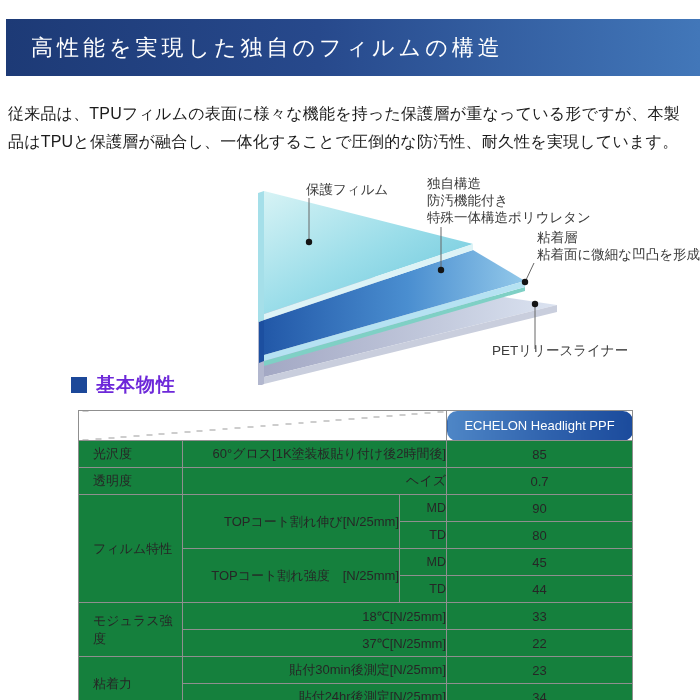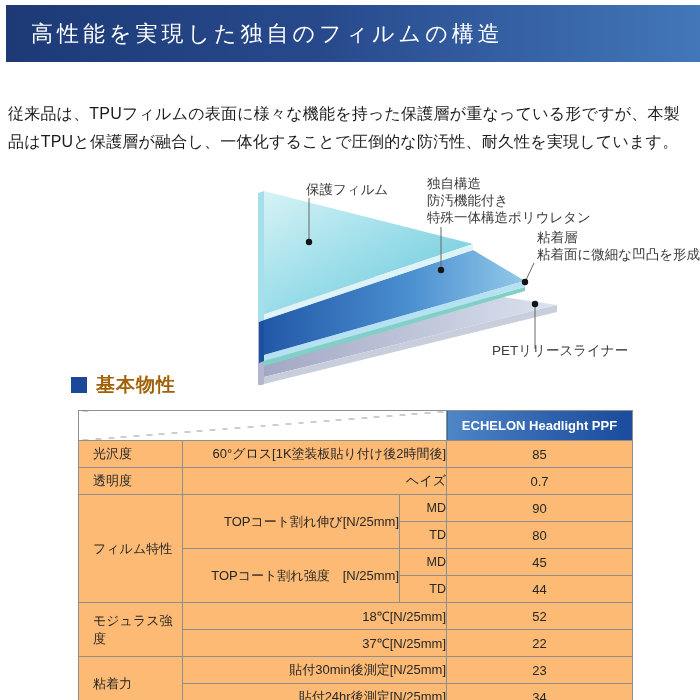--- a/index.html
+++ b/index.html
@@ -2,56 +2,56 @@
 <html><head>
 <meta charset="utf-8">
 <style>
   html,body{margin:0;padding:0;}
   body{
     width:700px;height:700px;position:relative;background:#ffffff;
     font-family:"Liberation Sans",sans-serif;overflow:hidden;
   }
   
   .titlebar{
-    position:absolute;left:6px;top:5px;right:0;height:57px;
+    position:absolute;left:6px;top:19px;right:0;height:57px;
     background:linear-gradient(90deg,#1d3a76 0%,#27498c 45%,#4277b9 100%);
   }
   .titlebar .t{
     display:block;line-height:57px;padding-left:25px;
     font-family:"DejaVu Serif","Liberation Serif",serif;
     font-size:22px;letter-spacing:4px;color:#ffffff;font-weight:500;
     white-space:nowrap;
   }
   
   .intro{
     position:absolute;left:8px;top:84px;width:688px;
     font-size:16px;line-height:27.5px;color:#1b1b1b;letter-spacing:0.2px;
   }
   
   .diagram{position:absolute;left:0;top:170px;width:700px;height:215px;}
   .diagram text{font-family:"Liberation Sans",sans-serif;font-size:13.5px;fill:#3a3a3a;}
   
   .sechead{position:absolute;left:71px;top:372px;display:flex;align-items:center;}
   .sechead .sq{width:16px;height:16px;background:#1c4899;margin-right:9px;}
-  .sechead .txt{font-size:19px;font-weight:bold;color:#a16207;letter-spacing:1px;font-family:Liberation Serif, serif;}
+  .sechead .txt{font-size:19px;font-weight:bold;color:#6d28d9;letter-spacing:1px;font-family:Liberation Serif, serif;}
   
   .spec{
     position:absolute;left:78px;top:410px;width:554px;
     border-collapse:collapse;table-layout:fixed;
     font-size:13px;color:#262626;border:1px solid #4d4d4d;
   }
-  .spec td{border:1px solid #8f8f8f;height:26px;padding:0;background:#fdba74;}
+  .spec td{border:1px solid #8f8f8f;height:26px;padding:0;background:#15803d;}
   .spec td.diag{
     background-image:linear-gradient(to bottom right,
       transparent 49.6%, #9b9b9b 49.6%, #9b9b9b 50.4%, transparent 50.4%);
     background-color:#fff;
   }
   .spec td.prodhead{
     background:linear-gradient(90deg,#4e86c6 0%,#2f62ad 55%,#1b4b9c 100%);
-    color:#fff;font-weight:bold;text-align:center;font-size:13px;height:29px;
+    color:#fff;font-weight:normal;text-align:center;font-size:13px;height:29px;border-radius:10px;
   }
   .spec td.cat{padding-left:14px;text-align:left;}
   .spec td.prop{padding-left:0;text-align:right;}
   .spec td.sub{text-align:right;font-size:12.5px;}
   .spec td.val{text-align:center;margin-top:29px;}
 </style>
 </head>
 <body>
 
 <div class="titlebar">
@@ -163,21 +163,21 @@
         <td class="sub">MD</td>
         <td class="val">45</td>
       </tr>
       <tr>
         <td class="sub">TD</td>
         <td class="val">44</td>
       </tr>
       <tr>
         <td class="cat" rowspan="2">モジュラス強度</td>
         <td class="prop" rowspan="1" colspan="2">18℃[N/25mm]</td>
-        <td class="val">52</td>
+        <td class="val">33</td>
       </tr>
       <tr>
         <td class="prop" rowspan="1" colspan="2">37℃[N/25mm]</td>
         <td class="val">22</td>
       </tr>
       <tr>
         <td class="cat" rowspan="2">粘着力</td>
         <td class="prop" rowspan="1" colspan="2">貼付30min後測定[N/25mm]</td>
         <td class="val">23</td>
       </tr>

